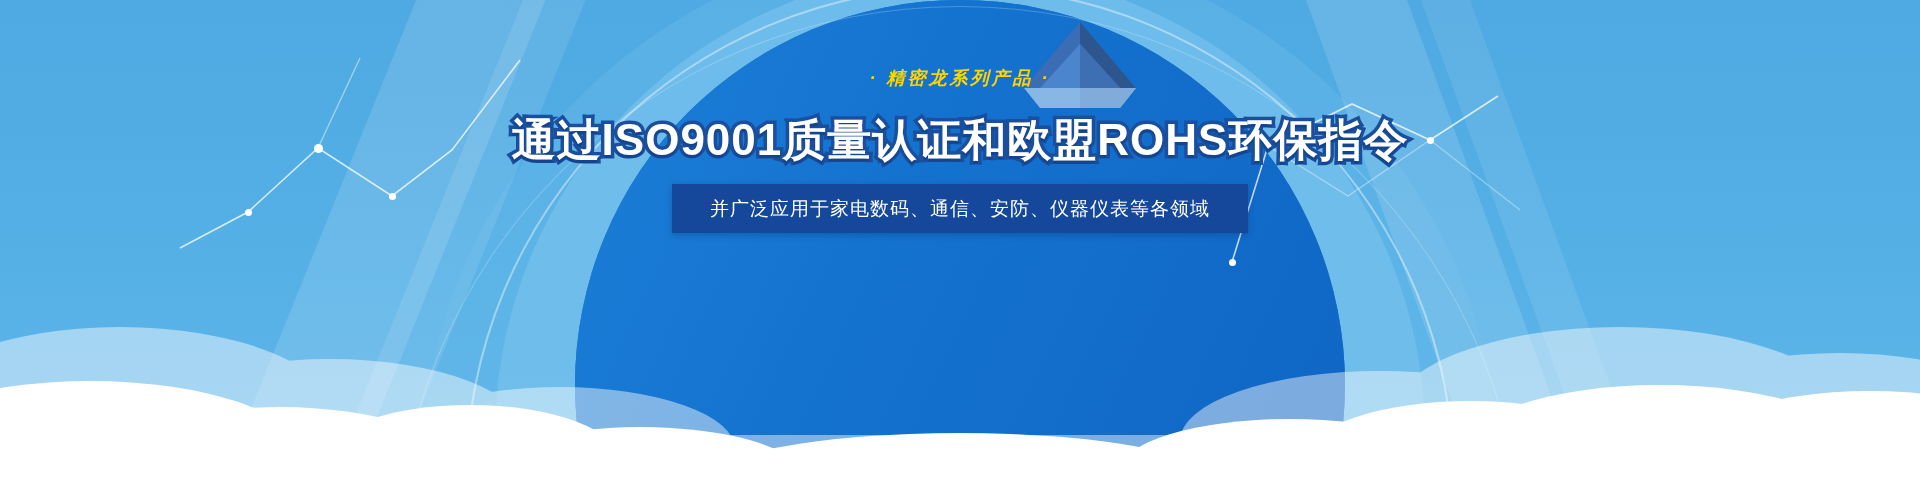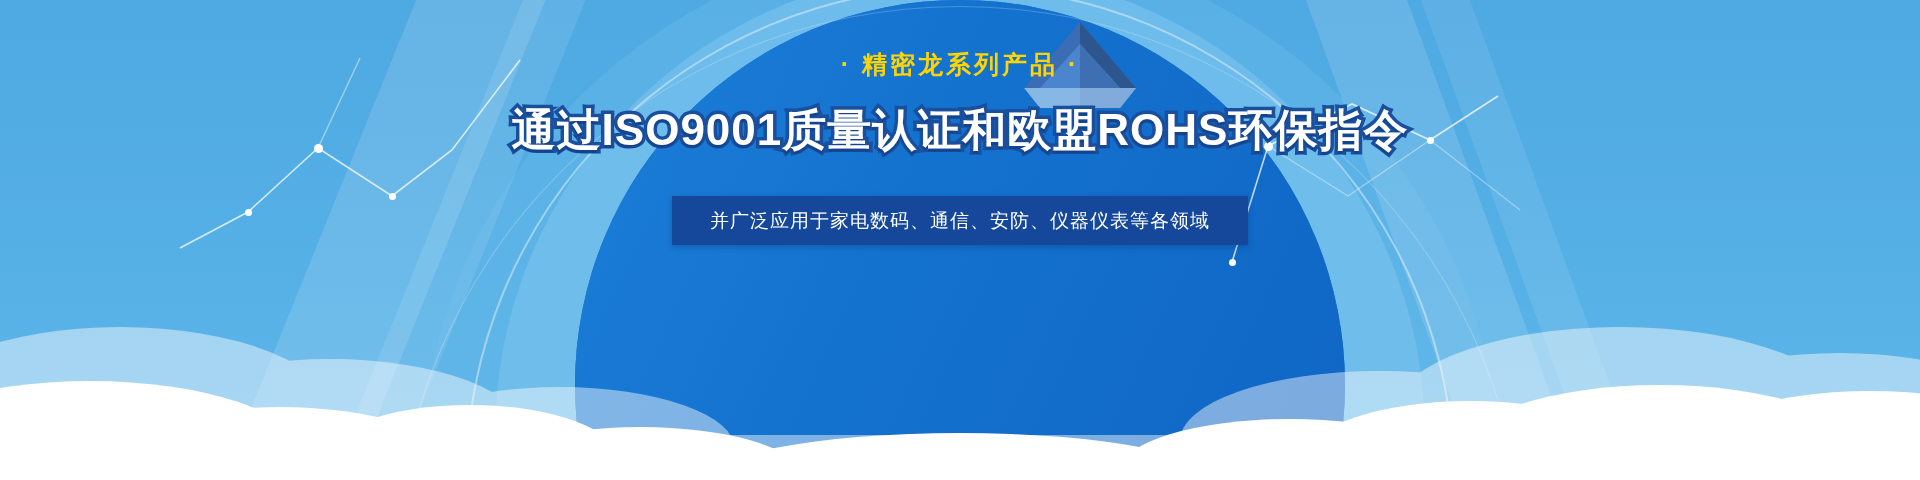--- a/index.html
+++ b/index.html
@@ -99,44 +99,45 @@
   .clouds { position:absolute; left:0; bottom:0; width:1920px; height:215px; }
 
   
   .content {
     position:absolute;
     left:0; top:0; width:1920px; height:480px;
     display:flex; flex-direction:column; align-items:center;
   }
 
   .eyebrow {
-    margin-top:52px;
-    font-size:25px;
+    margin-top:69px;
+    font-size:18px;
     font-weight:bold;
     letter-spacing:3px;
     color:#ffd400;
     line-height:1;
     white-space:nowrap;
+    font-style:italic;
   }
 
   .headline {
     margin-top:28px;
     font-size:44px;
     font-weight:bold;
     letter-spacing:1px;
     color:#ffffff;
     line-height:1.15;
     white-space:nowrap;
     -webkit-text-stroke:7px #1a4f9e;
     paint-order:stroke fill;
     text-shadow:0 3px 0 rgba(10,50,110,.35);
   }
 
   .tagline-bar {
-    margin-top:40px;
+    margin-top:18px;
     background:#15479a;
     color:#ffffff;
     font-size:19px;
     letter-spacing:1px;
     line-height:1;
     padding:15px 38px;
     white-space:nowrap;
     box-shadow:0 2px 6px rgba(8,40,90,.30);
   }
 </style>

